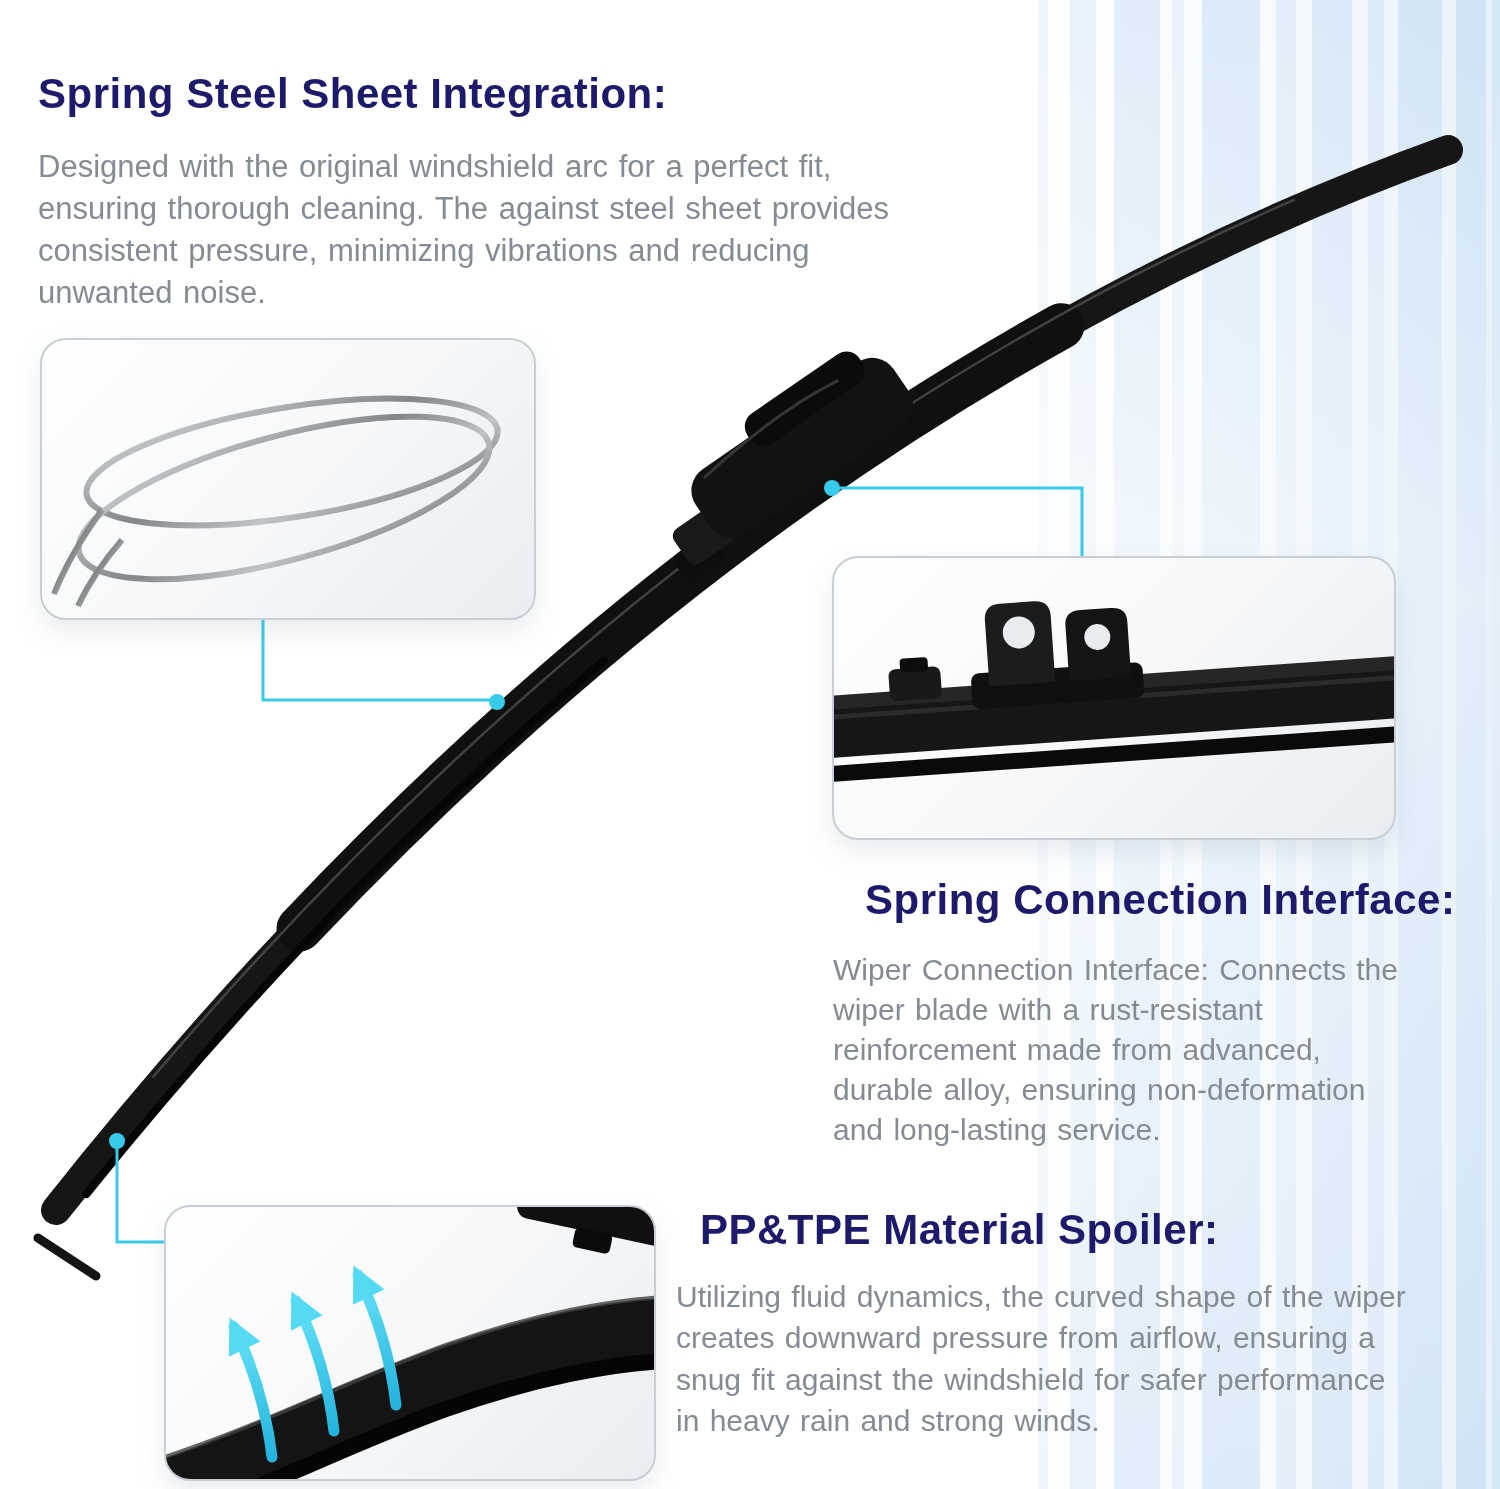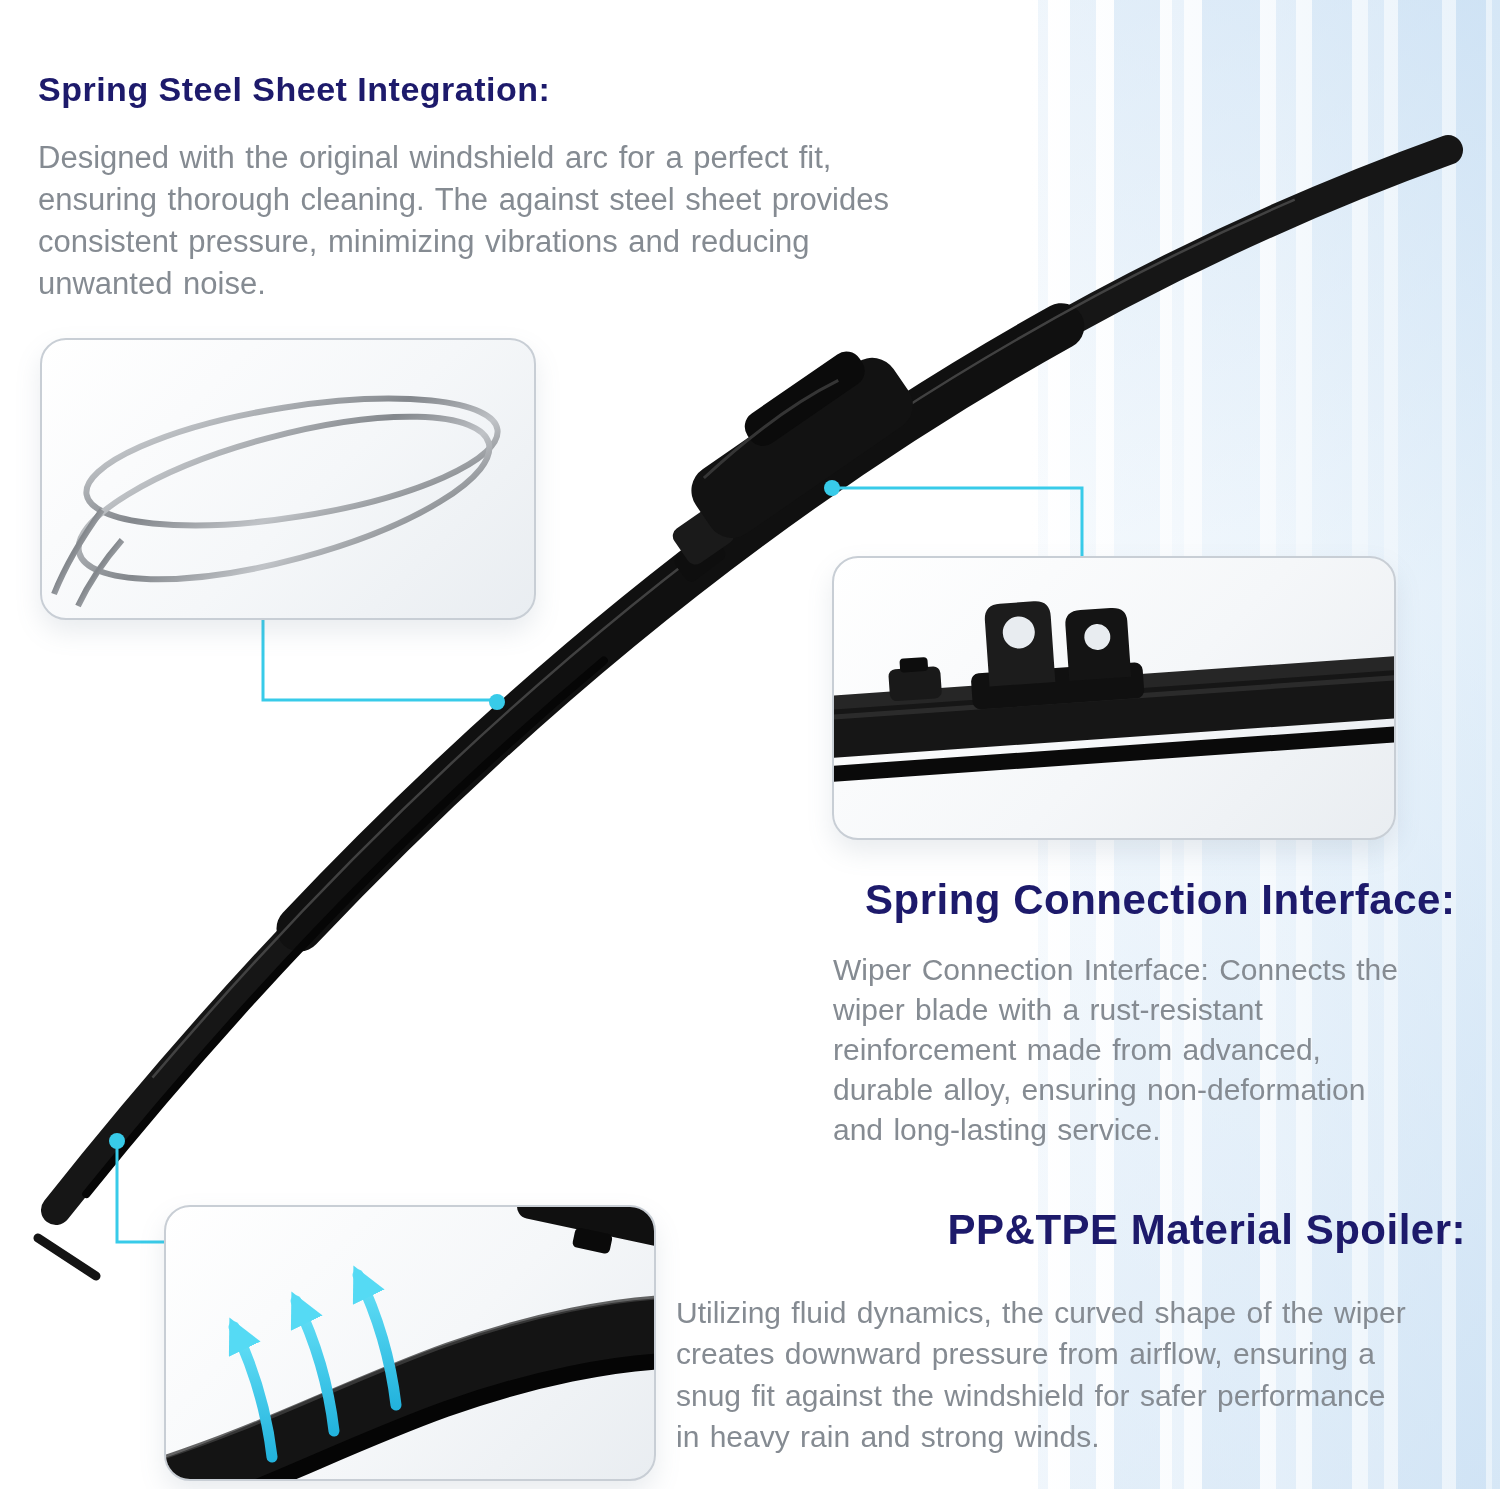--- a/index.html
+++ b/index.html
@@ -31,30 +31,30 @@
   .scene{position:absolute;left:0;top:0;width:1500px;height:1489px;}
 
   .feature{position:absolute;}
   .feature h2{
     margin:0;color:#1d1a6b;font-weight:700;white-space:nowrap;letter-spacing:.5px;
   }
   .feature p{
     margin:0;color:#858b92;word-spacing:2px;
   }
   .f1{left:38px;top:70px;width:900px;}
-  .f1 h2{font-size:34px;}
+  .f1 h2{font-size:42px;}
   .f1 p{margin-top:28px;font-size:31px;line-height:1.36;width:860px;}
 
   .f2{left:833px;top:876px;width:640px;}
   .f2 h2{font-size:42px;margin-left:32px;}
   .f2 p{margin-top:26px;font-size:30px;line-height:1.33;width:565px;}
 
   .f3{left:676px;top:1206px;width:790px;}
-  .f3 h2{font-size:42px;margin-left:24px;text-align:right;}
-  .f3 p{margin-top:38px;font-size:30px;line-height:1.38;width:730px;}
+  .f3 h2{font-size:42px;margin-left:24px;}
+  .f3 p{margin-top:22px;font-size:30px;line-height:1.38;width:730px;}
 
   .inset{
     position:absolute;border:2px solid #c8ced5;border-radius:26px;
     background:linear-gradient(135deg,#ffffff 0%,#f5f7f9 55%,#e9edf1 100%);
     box-shadow:0 12px 26px rgba(110,130,150,.15);
     overflow:hidden;
   }
   .inset svg{display:block;width:100%;height:100%;}
   .inset1{left:40px;top:338px;width:492px;height:278px;}
   .inset2{left:832px;top:556px;width:560px;height:280px;}

